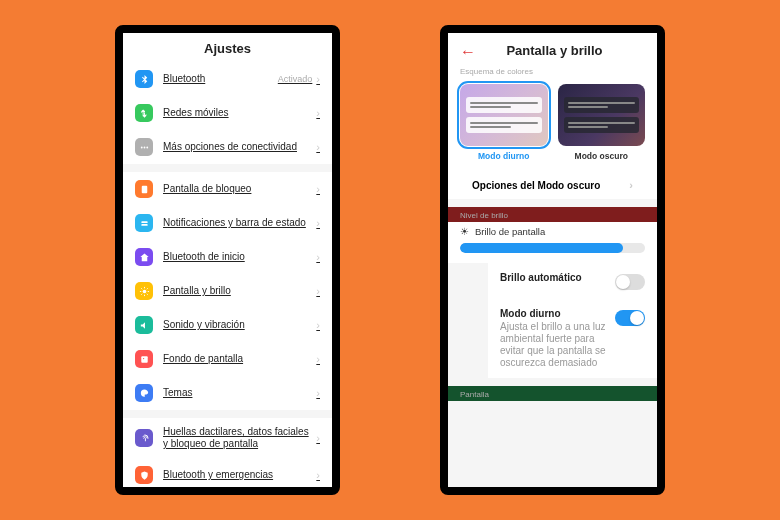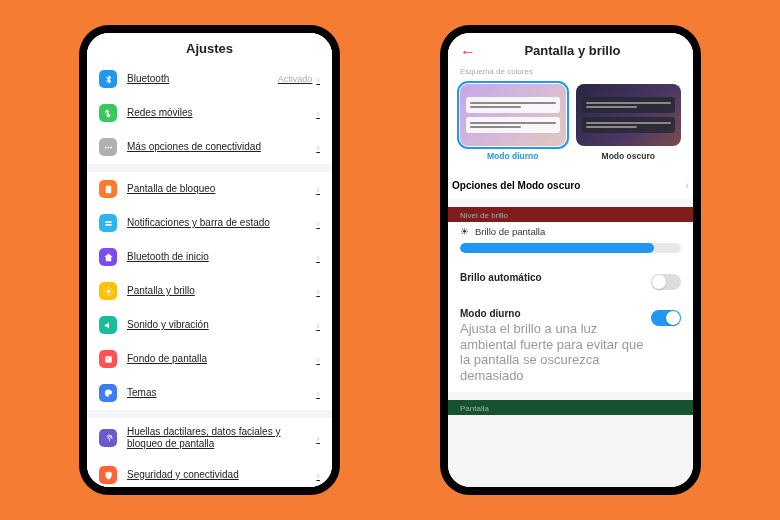--- a/index.html
+++ b/index.html
@@ -7,25 +7,25 @@
     width: 780px;
     height: 520px;
     background: #f47c33;
     font-family: -apple-system, Helvetica, Arial, sans-serif;
     display: flex;
     justify-content: center;
     align-items: center;
     gap: 100px;
   }
   .phone {
-    width: 261px;
+    width: 225px;
     height: 470px;
     background: #fff;
     border: 8px solid #000;
-    border-radius: 30px;
+    border-radius: 8px;
     overflow: hidden;
     position: relative;
   }
   .phone-inner {
     width: 100%;
     height: 100%;
     overflow-y: hidden;
     background: #f5f5f5;
   }
   
@@ -166,21 +166,21 @@
     font-size: 8.5px;
     margin-top: 5px;
     font-weight: 600;
     color: #333;
   }
   .scheme.selected .cap { color: #2196f3; }
 
   .opt-row {
     display: flex;
     align-items: center;
-    padding: 8px 4px;
+    padding: 8px 24px;
     background: #fff;
     font-size: 10px;
     font-weight: 600;
   }
   .opt-row .chev { margin-left: auto; color: #ccc; font-size: 11px; }
 
   .brightness {
     background: #fff;
     padding: 4px 12px 10px;
   }
@@ -207,24 +207,25 @@
     border-radius: 5px;
     width: 88%;
   }
 
   .toggle-row {
     display: flex;
     align-items: flex-start;
     padding: 9px 12px;
     background: #fff;
     gap: 4px;
+    margin-left: 40px;
   }
   .toggle-row .txt { flex: 1; }
   .toggle-row .t-title { font-size: 10px; font-weight: 600; color: #222; }
-  .toggle-row .t-desc { font-size: 13px; color: #999; margin-top: 2px; line-height: 1.2; }
+  .toggle-row .t-desc { font-size: 10px; color: #999; margin-top: 2px; line-height: 1.2; }
   .switch {
     width: 30px;
     height: 16px;
     border-radius: 8px;
     position: relative;
     flex-shrink: 0;
     margin-top: 2px;
   }
   .switch .knob {
     width: 14px;
@@ -360,21 +361,21 @@
           </span>
         <span class="label">Huellas dactilares, datos faciales y bloqueo de pantalla</span>
         <span class="chev">›</span>
       </div>
       <div class="row">
         <span class="icon i-redorange">
             <svg viewBox="0 0 24 24" fill="white">
               <path d="M12 3l7 3v5c0 5-3 8-7 10-4-2-7-5-7-10V6l7-3z"></path>
             </svg>
           </span>
-        <span class="label">Seguridad y conectividad</span>
+        <span class="label">Bluetooth y emergencias</span>
         <span class="chev">›</span>
       </div>
     </div>
   </div>
 </div>
 
 <div class="phone">
   <div class="phone-inner">
     <div class="header2">
       <span class="back-arrow">←</span>

